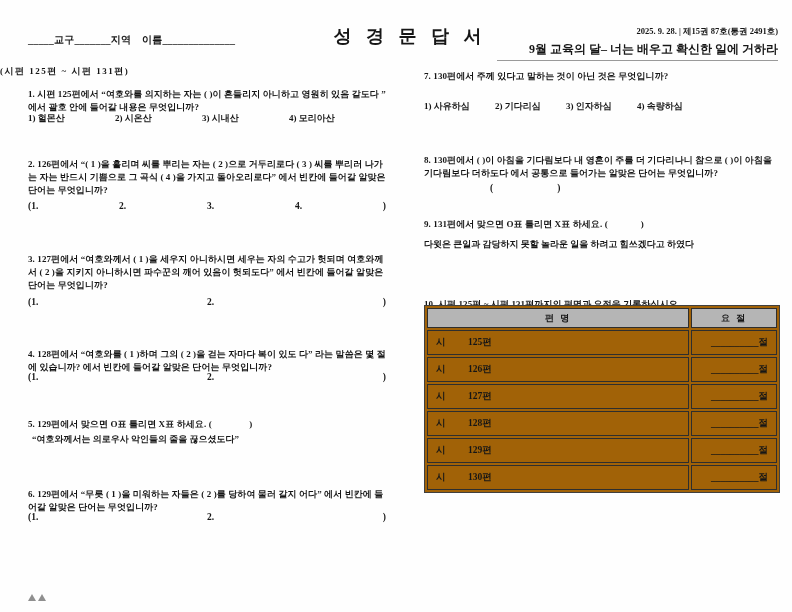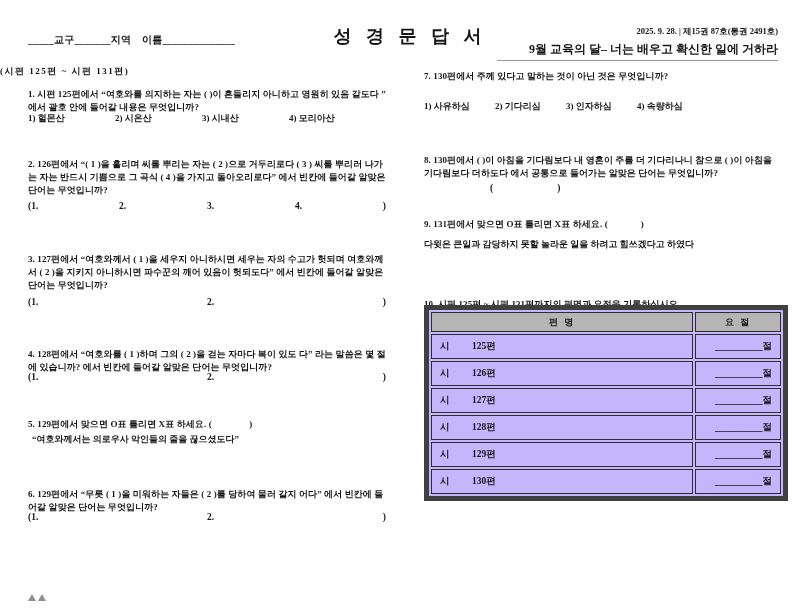--- a/index.html
+++ b/index.html
@@ -23,21 +23,21 @@
   .opts{display:flex;font-size:9px;}
   .opts .opt{display:inline-block;}
   .w87{width:87px;}
   .w71{width:71px;}
   .ansrow{display:flex;justify-content:space-between;font-size:9.5px;}
   .quote{font-size:9px;padding-left:4px;}
   .ans-ind{font-size:9.5px;padding-left:66px;}
   
   table.vtable{
     position:absolute;left:424px;width:356px;top:305px;
-    border-collapse:separate;border-spacing:2px;border:5px solid #404040;background:#c4b5fd;
+    border-collapse:separate;border-spacing:2px;border:1px solid #404040;background:#a16207;
     table-layout:fixed;
   }
   table.vtable th{
     background:#b5b5b5;border:1px solid #2e2e2e;height:16px;
     font-size:9px;text-align:center;letter-spacing:2px;font-weight:bold;
   }
   table.vtable td{border:1px solid #2e2e2e;height:21px;font-size:9.5px;vertical-align:middle;}
   td.name-cell{padding-left:8px;margin-left:27px;}
   td.name-cell .book{display:inline-block;width:32px;}
   col.c-name{width:262px;}

